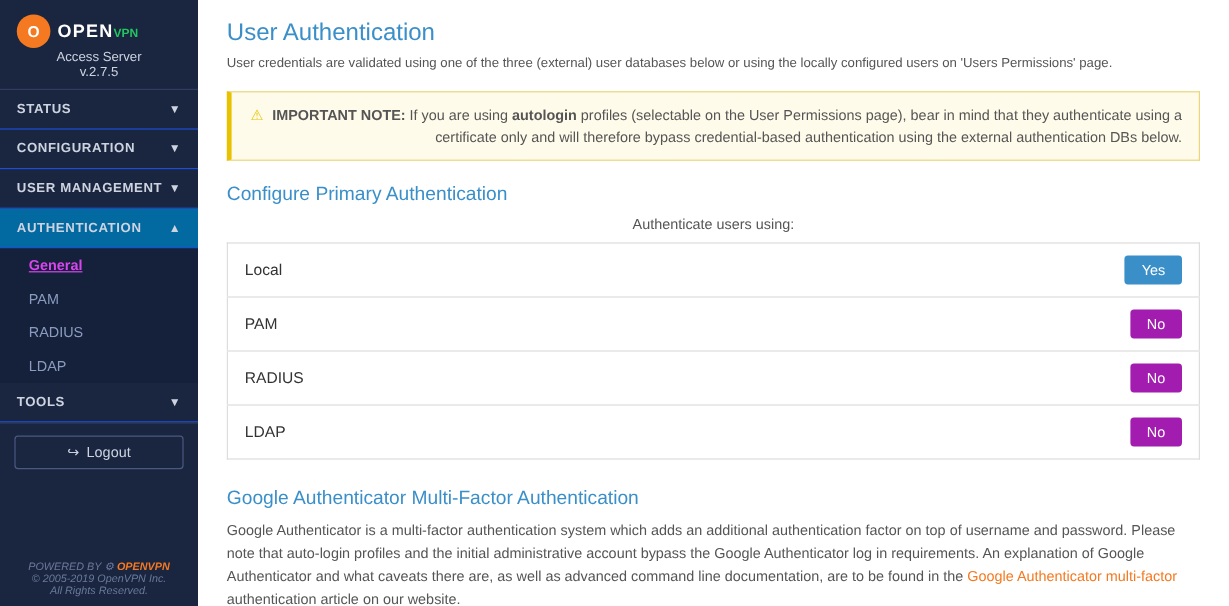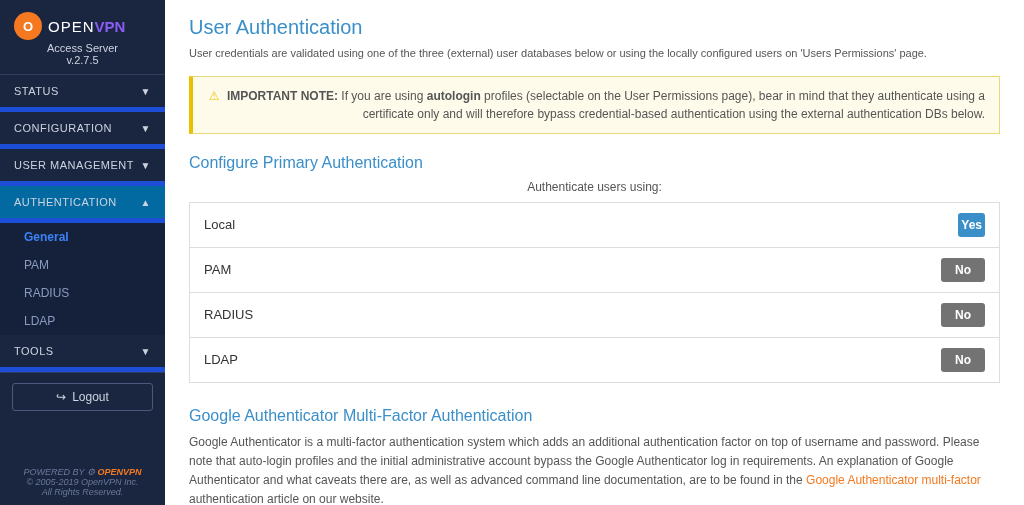--- a/index.html
+++ b/index.html
@@ -29,26 +29,26 @@
       width: 28px; height: 28px;
       background: #f47920;
       border-radius: 50%;
       display: flex; align-items: center; justify-content: center;
       font-weight: bold; font-size: 13px; color: #fff;
       flex-shrink: 0;
     }
     .logo-text-open {
       color: #fff;
       font-size: 15px;
-      font-weight: normal;
+      font-weight: bold;
       letter-spacing: 1px;
     }
     .logo-text-vpn {
-      color: #8b5cf6;
-      font-size: 15px;
+      color: #22c55e;
+      font-size: 10px;
       font-weight: bold;
     }
     .logo-subtitle {
       font-size: 10px;
       color: #8a9bbf;
       text-align: center;
       margin-top: 2px;
     }
     .access-server-text {
       font-size: 11px;
@@ -59,41 +59,41 @@
     .nav-section {
       padding: 0;
     }
     .nav-item {
       display: flex;
       align-items: center;
       justify-content: space-between;
       padding: 10px 14px;
       color: #cdd4e0;
       font-size: 11px;
-      font-weight: normal;
+      font-weight: bold;
       letter-spacing: 0.5px;
       text-transform: uppercase;
       cursor: pointer;
-      border-bottom: 5px solid #1d4ed8;
+      border-bottom: 1px solid #1d4ed8;
     }
     .nav-item.active { background: #0369a1; }
 
     .chevron { font-size: 10px; }
     .chevron-up::after { content: '▲'; }
     .chevron-down::after { content: '▼'; }
 
     .sub-nav { background: #15203a; }
     .sub-nav-item {
       padding: 7px 14px 7px 24px;
       color: #8a9bbf;
       font-size: 12px;
       cursor: pointer;
       display: block;
     }
-    .sub-nav-item.active { color: #3b82f6; font-weight: bold; }
+    .sub-nav-item.active { color: #d946ef; text-decoration: underline; font-weight: bold; }
 
     .logout-section {
       padding: 10px 12px;
       border-top: 1px solid #2e3d5f;
     }
     .logout-btn {
       display: flex;
       align-items: center;
       gap: 6px;
       background: transparent;
@@ -182,35 +182,33 @@
       color: #333;
     }
     .auth-table td:last-child {
       text-align: right;
       width: 80px;
     }
     .btn-yes {
       background: #3a8fc9;
       color: #fff;
       border: none;
-      padding: 5px 3px;
+      padding: 5px 14px;
       border-radius: 3px;
       font-size: 12px;
       cursor: pointer;
-      font-weight: bold;
     }
     .btn-no {
-      background: #737373;
+      background: #a21caf;
       color: #fff;
       border: none;
       padding: 5px 14px;
       border-radius: 3px;
       font-size: 12px;
       cursor: pointer;
-      font-weight: bold;
     }
 
     .mfa-description {
       font-size: 12px;
       color: #555;
       line-height: 1.6;
       margin-bottom: 14px;
     }
     .mfa-description a {
       color: #f47920;

